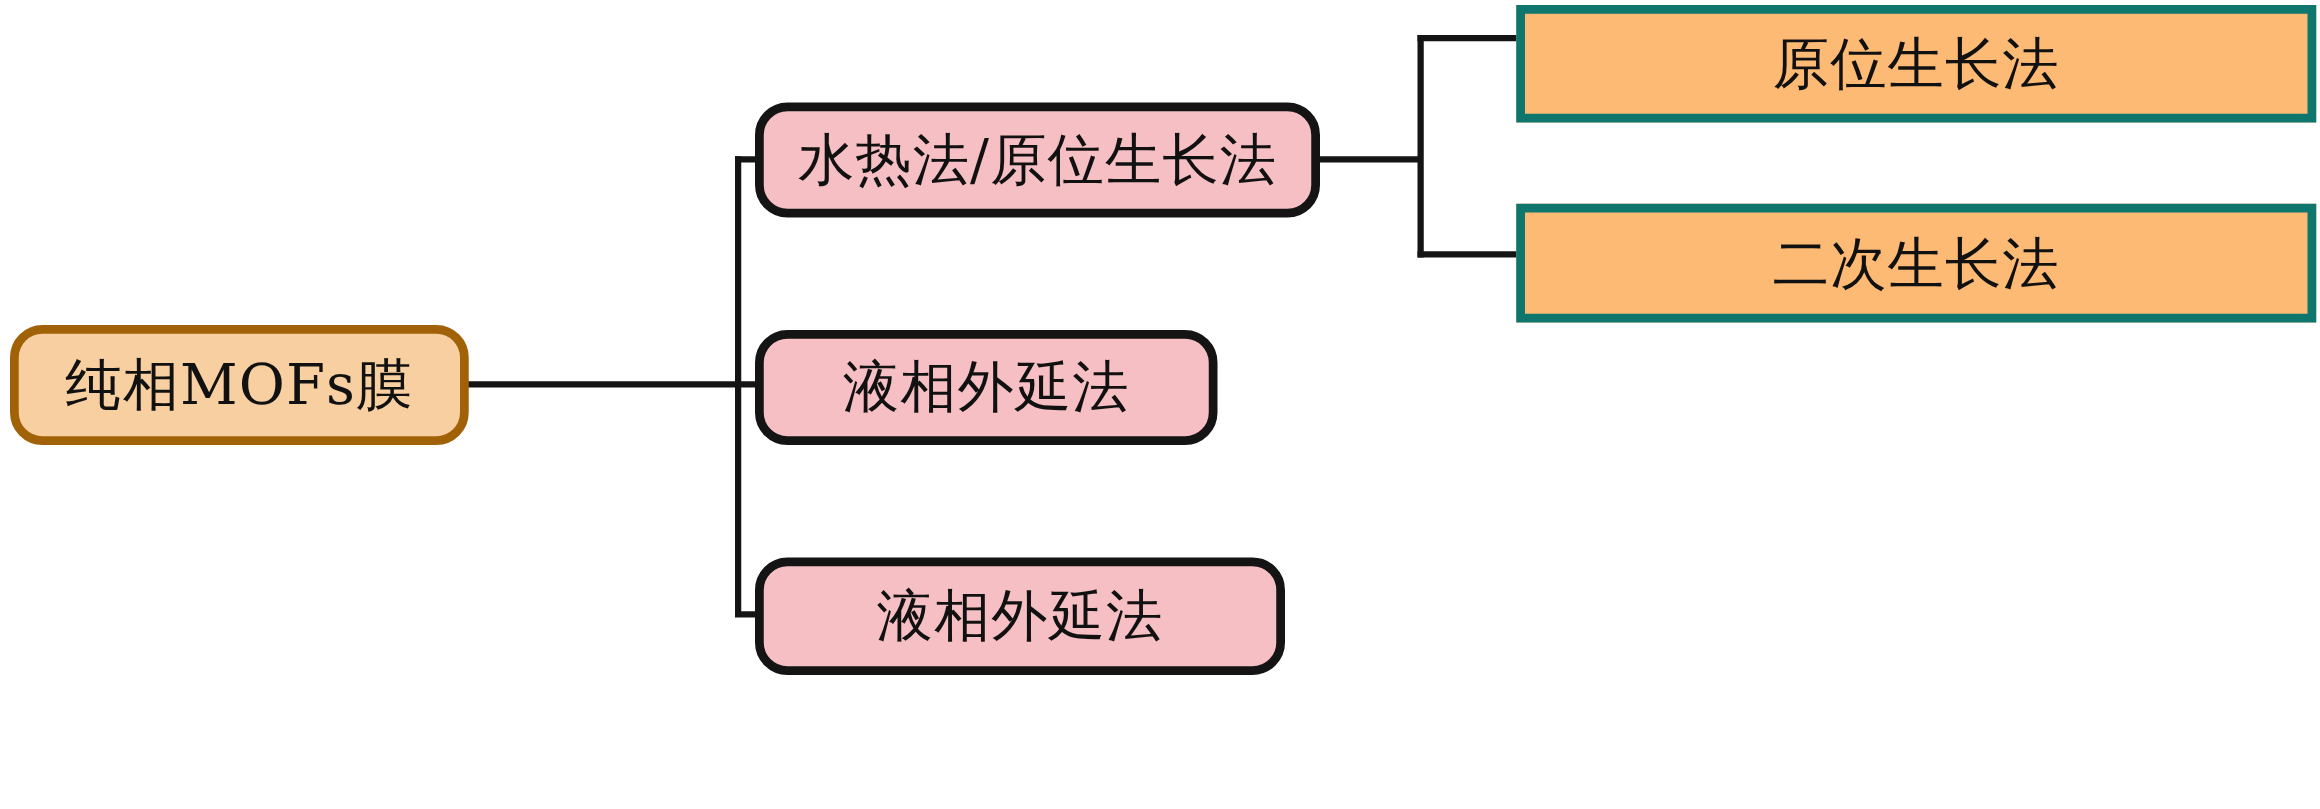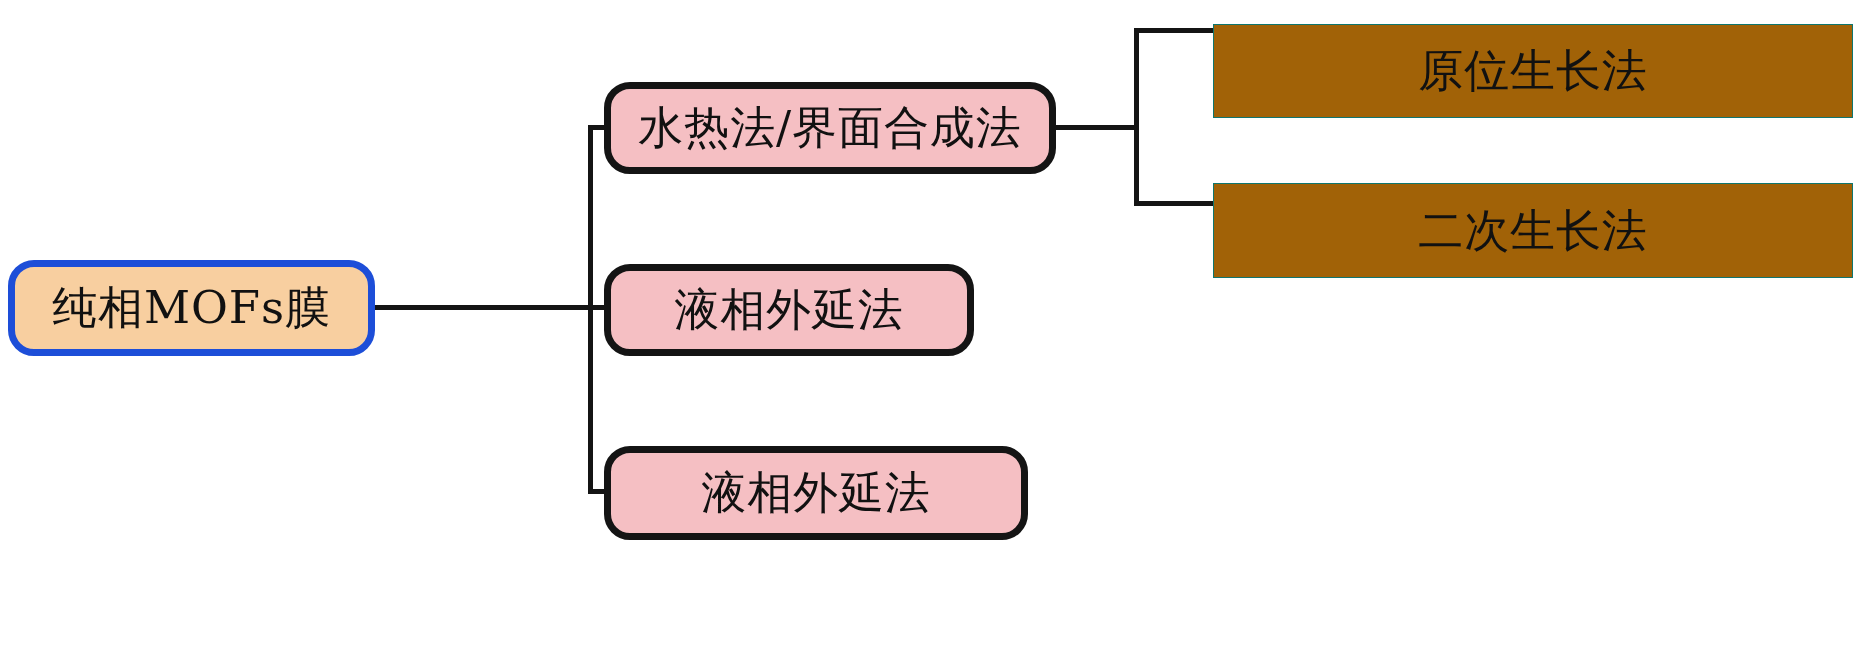--- a/index.html
+++ b/index.html
@@ -27,36 +27,35 @@
     align-items: center;
     justify-content: center;
     text-align: center;
     color: #111111;
     line-height: 1.05;
     white-space: nowrap;
     letter-spacing: 0.02em;
   }
   .node-root {
     background: #F8CFA0;
-    border: 7px solid #1d4ed8;
+    border: 7px solid #a16207;
     border-radius: 26px;
     font-size: 45px;
   }
   .node-method {
     background: #F5BFC3;
     border: 7px solid #141414;
     border-radius: 26px;
     font-size: 45px;
   }
   .node-sub {
-    background: #a16207;
-    border: 1px solid #0f766e;
+    background: #fdba74;
+    border: 7px solid #0f766e;
     border-radius: 0;
     font-size: 45px;
-    margin-top: 20px;
   }
 
   
   .conn {
     position: absolute;
     background: #141414;
   }
   .conn-h { height: 5px; }
   .conn-v { width: 5px; }
 </style>
@@ -75,21 +74,21 @@
   <div class="conn conn-h" style="left:1054px; top:125px; width:84px;"></div>
   <div class="conn conn-v" style="left:1134px; top:28px; height:178px;"></div>
   <div class="conn conn-h" style="left:1134px; top:28px; width:82px;"></div>
   <div class="conn conn-h" style="left:1134px; top:201px; width:82px;"></div>
 
   <div class="node node-root" style="left:8px; top:260px; width:367px; height:96px;">
     <span>纯相MOFs膜</span>
   </div>
 
   <div class="node node-method" style="left:604px; top:82px; width:452px; height:92px;">
-    <span>水热法/界面合成法</span>
+    <span>水热法/原位生长法</span>
   </div>
 
   <div class="node node-method" style="left:604px; top:264px; width:370px; height:92px;">
     <span>液相外延法</span>
   </div>
 
   <div class="node node-method" style="left:604px; top:446px; width:424px; height:94px;">
     <span>液相外延法</span>
   </div>
 

